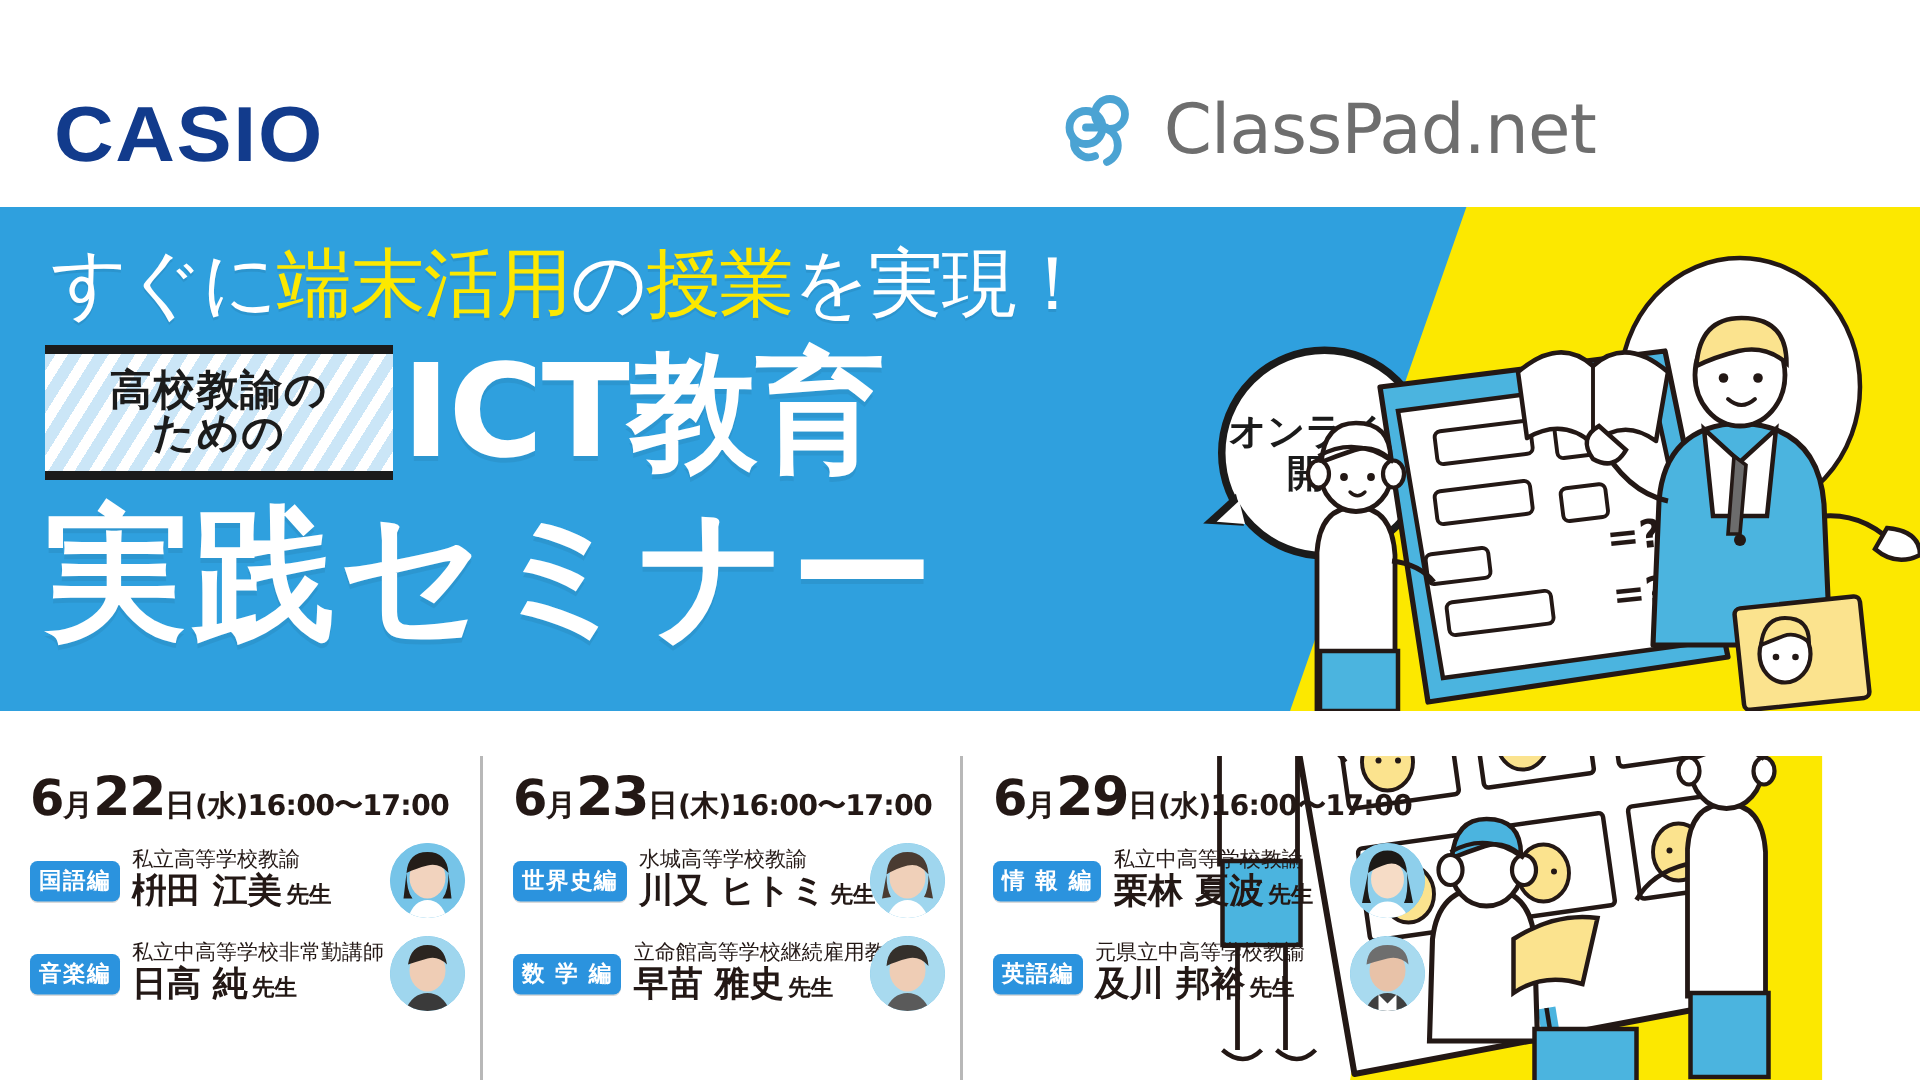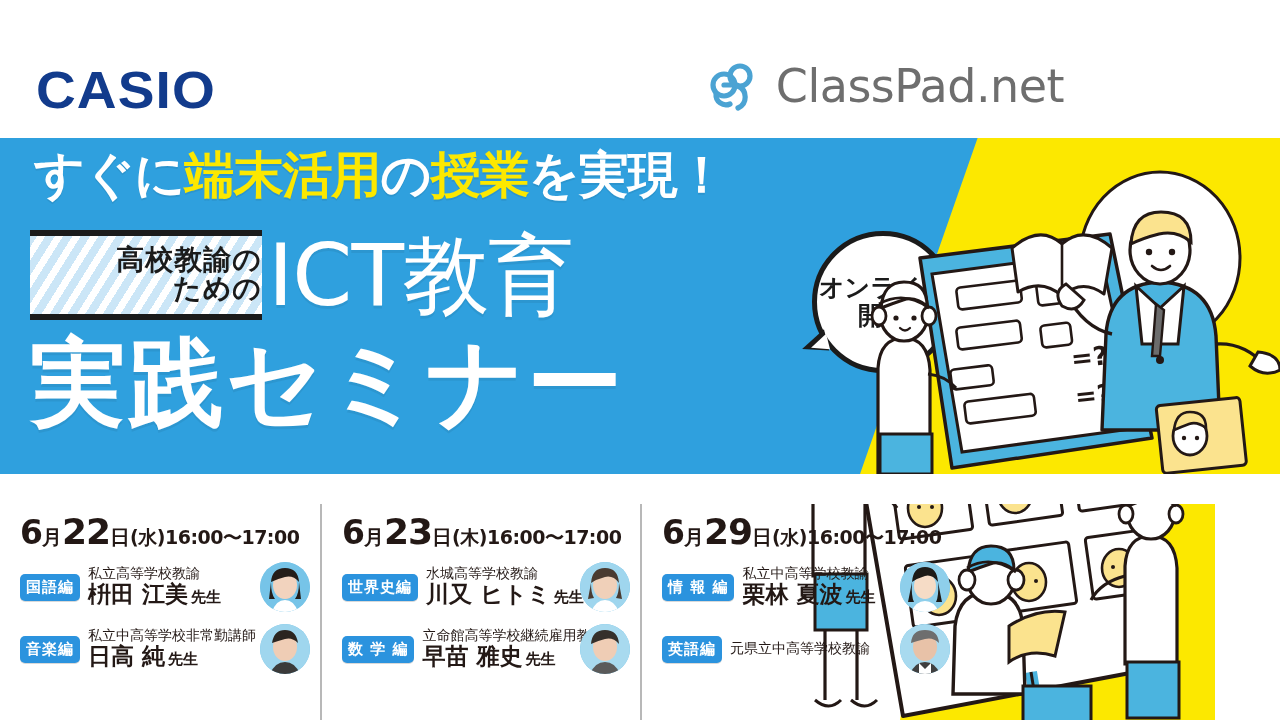--- a/index.html
+++ b/index.html
@@ -39,22 +39,22 @@
     background:#2FA0DE; overflow:hidden;
   }
   .hero-yellow {
     position:absolute; top:0; right:0; width:420px; height:336px;
     background:#FCE800;
     clip-path:polygon(28% 0%, 100% 0%, 100% 100%, 0% 100%);
   }
   .hero-inner { position:relative; z-index:3; }
 
   .tagline {
-    position:absolute; left:34px; top:4px;
-    font-size:50px; font-weight:bold; color:#ffffff;
+    position:absolute; left:34px; top:18px;
+    font-size:50px; font-weight:normal; color:#ffffff;
     letter-spacing:-1px; white-space:nowrap;
     font-family:"DejaVu Sans","Liberation Sans",sans-serif;
     text-shadow:0 2px 0 rgba(0,0,0,0.07);
   }
   .tagline .hl { color:#FCE800; }
 
   .title-row {
     position:absolute; left:30px; top:92px;
     display:flex; align-items:center; gap:6px;
   }
@@ -62,30 +62,30 @@
     width:232px; height:90px;
     background:
       repeating-linear-gradient(
         -58deg,
         #ffffff 0px, #ffffff 7px,
         #CBE6F7 7px, #CBE6F7 15px
       );
     border-top:6px solid #1B1B1B;
     border-bottom:6px solid #1B1B1B;
     display:flex; flex-direction:column;
-    align-items:flex-end; justify-content:center;
+    align-items:center; justify-content:center;
     line-height:1.02;
   }
   .stripe-box span {
     font-size:28px; font-weight:bold; color:#1B1B1B;
     letter-spacing:1px;
     font-family:"DejaVu Sans","Liberation Sans",sans-serif;
   }
   .title-main {
-    font-size:86px; font-weight:normal; color:#ffffff;
+    font-size:86px; font-weight:bold; color:#ffffff;
     letter-spacing:-1px; line-height:1; white-space:nowrap;
     font-family:"DejaVu Sans","Liberation Sans",sans-serif;
     text-shadow:0 3px 0 rgba(0,0,0,0.06);
   }
   .title-sub {
     position:absolute; left:30px; top:197px;
     font-size:96px; font-weight:bold; color:#ffffff;
     letter-spacing:2px; line-height:1; white-space:nowrap;
     font-family:"DejaVu Sans","Liberation Sans",sans-serif;
     text-shadow:0 3px 0 rgba(0,0,0,0.06);
@@ -474,20 +474,21 @@
               <path d="M38 20 q1 14 -2 20 l6 0 Z" fill="#1d1a17"></path>
               <path d="M11 50 q5 -11 14 -11 q9 0 14 11 Z" fill="#ffffff"></path>
             </svg>
         </div>
       </div>
 
       <div class="spk">
         <div class="badge">英語編</div>
         <div class="spk-txt">
           <div class="spk-role">元県立中高等学校教諭</div>
+          <div class="spk-name"><span>及川 邦裕</span><span class="hon">先生</span></div>
         </div>
         <div class="avatar">
           <svg viewBox="0 0 50 50">
               <circle cx="25" cy="25" r="25" fill="#A8DAEF"></circle>
               <ellipse cx="25" cy="23" rx="12" ry="14" fill="#E8C2A8"></ellipse>
               <path d="M11 19 q1 -13 14 -13 q13 0 14 13 q-6 -6 -14 -4 q-8 2 -14 4 Z" fill="#6e6e6e"></path>
               <path d="M10 50 q5 -12 15 -12 q10 0 15 12 Z" fill="#3f3f3f"></path>
               <path d="M19 39 l6 6 l6 -6 l0 11 l-12 0 Z" fill="#ffffff"></path>
             </svg>
         </div>

